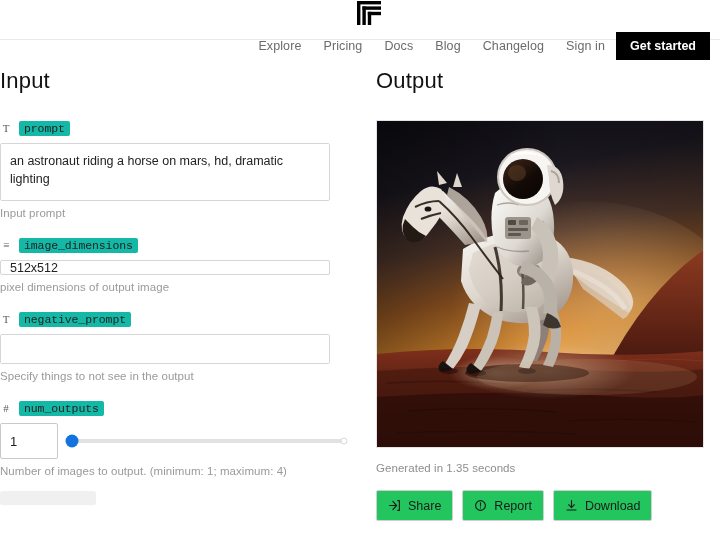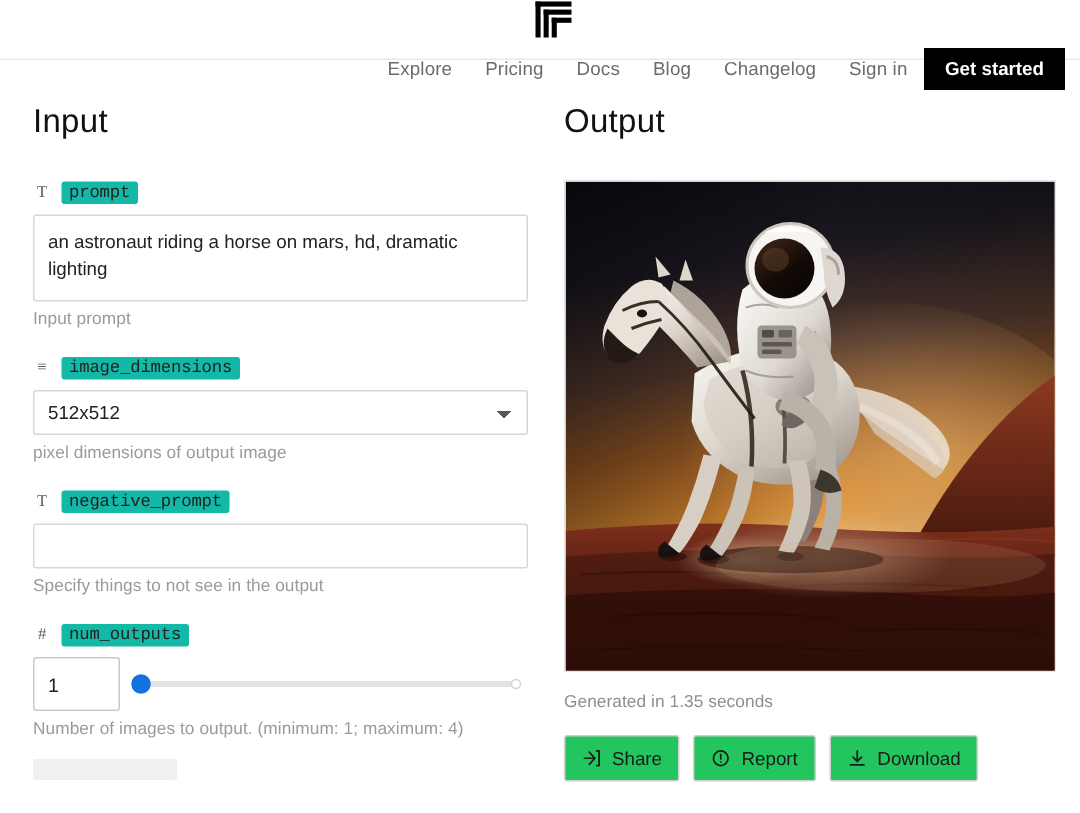--- a/index.html
+++ b/index.html
@@ -56,21 +56,21 @@
   }
 
   
   .content {
     display: flex;
     padding: 0;
   }
   .col {
     padding-top: 28px;
   }
-  .col-input { width: 368px; padding-left: 22px; padding-right: 16px; }
+  .col-input { width: 368px; padding-right: 16px; }
   .col-output { width: 352px; padding-left: 8px; padding-right: 18px; }
 
   .section-title {
     font-size: 22px;
     font-weight: normal;
     margin: 0 0 26px 0;
     letter-spacing: .2px;
     color: #111;
   }
 
@@ -117,21 +117,21 @@
     border: 1px solid #d6d6d6;
     border-radius: 2px;
     padding: 8px 9px;
     background: #fff;
     outline: none;
     display: block;
     resize: none;
   }
   textarea.control { height: 58px; line-height: 18px; }
   select.control {
-    height: 30px;
+    height: 15px;
     padding: 0 9px;
     -webkit-appearance: none;
     appearance: none;
     background-image: linear-gradient(45deg, transparent 50%, #555 50%), linear-gradient(135deg, #555 50%, transparent 50%);
     background-position: calc(100% - 15px) 13px, calc(100% - 10px) 13px;
     background-size: 5px 5px, 5px 5px;
     background-repeat: no-repeat;
   }
 
   

